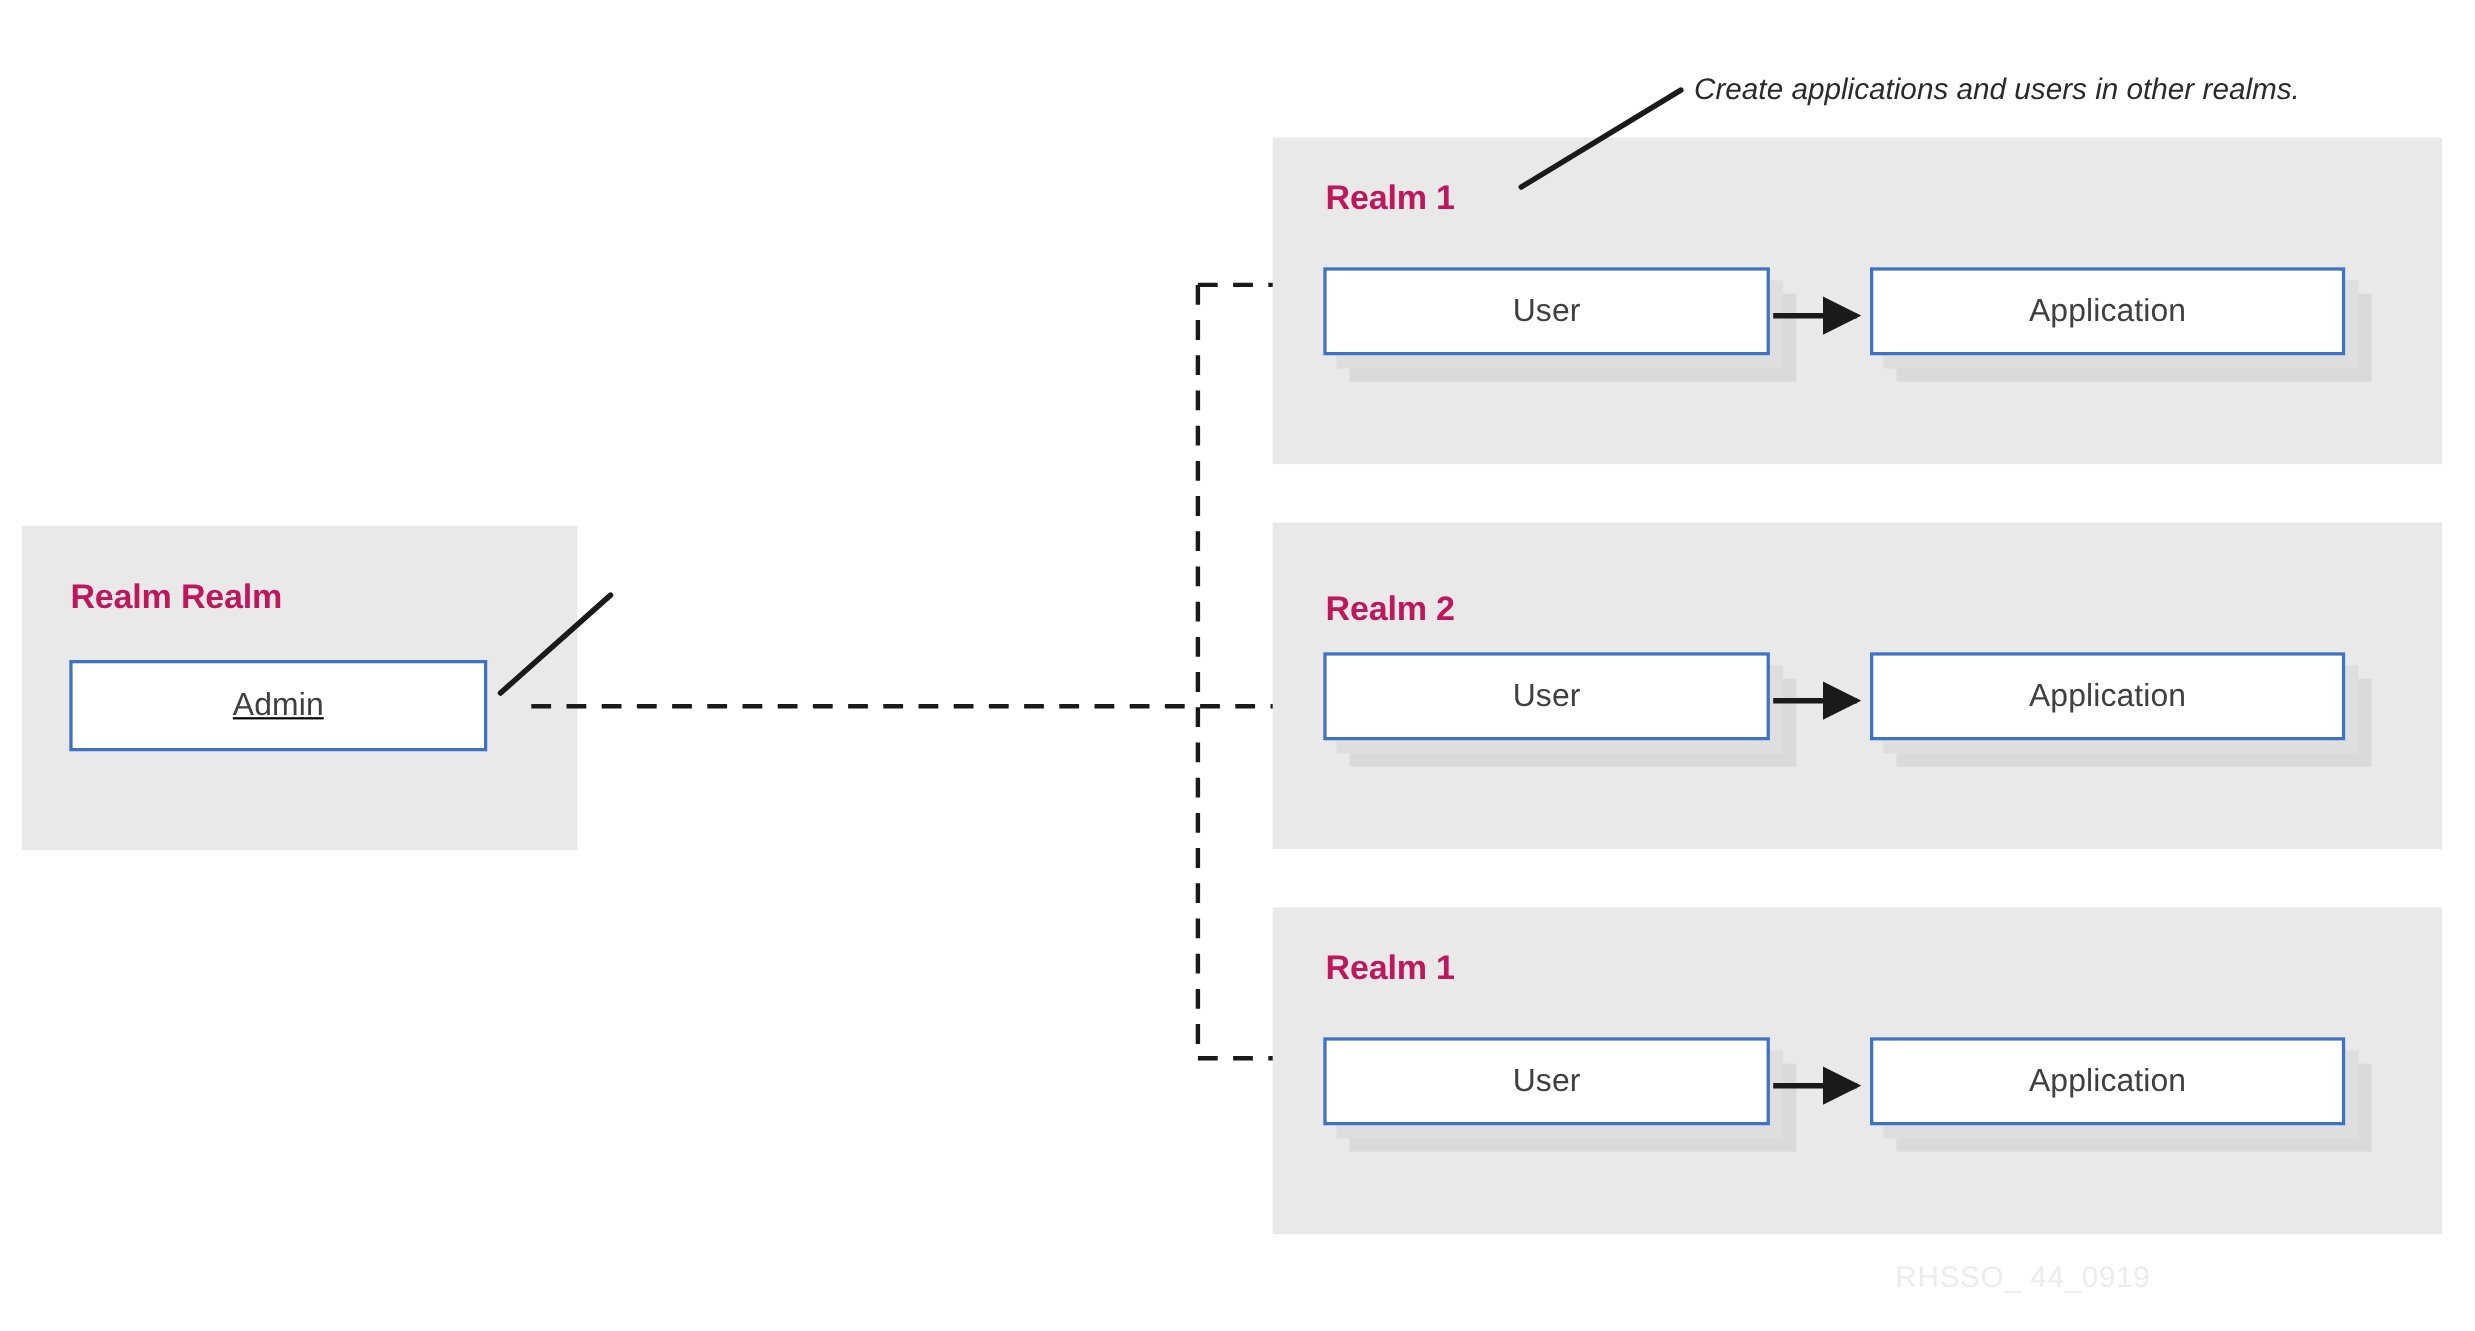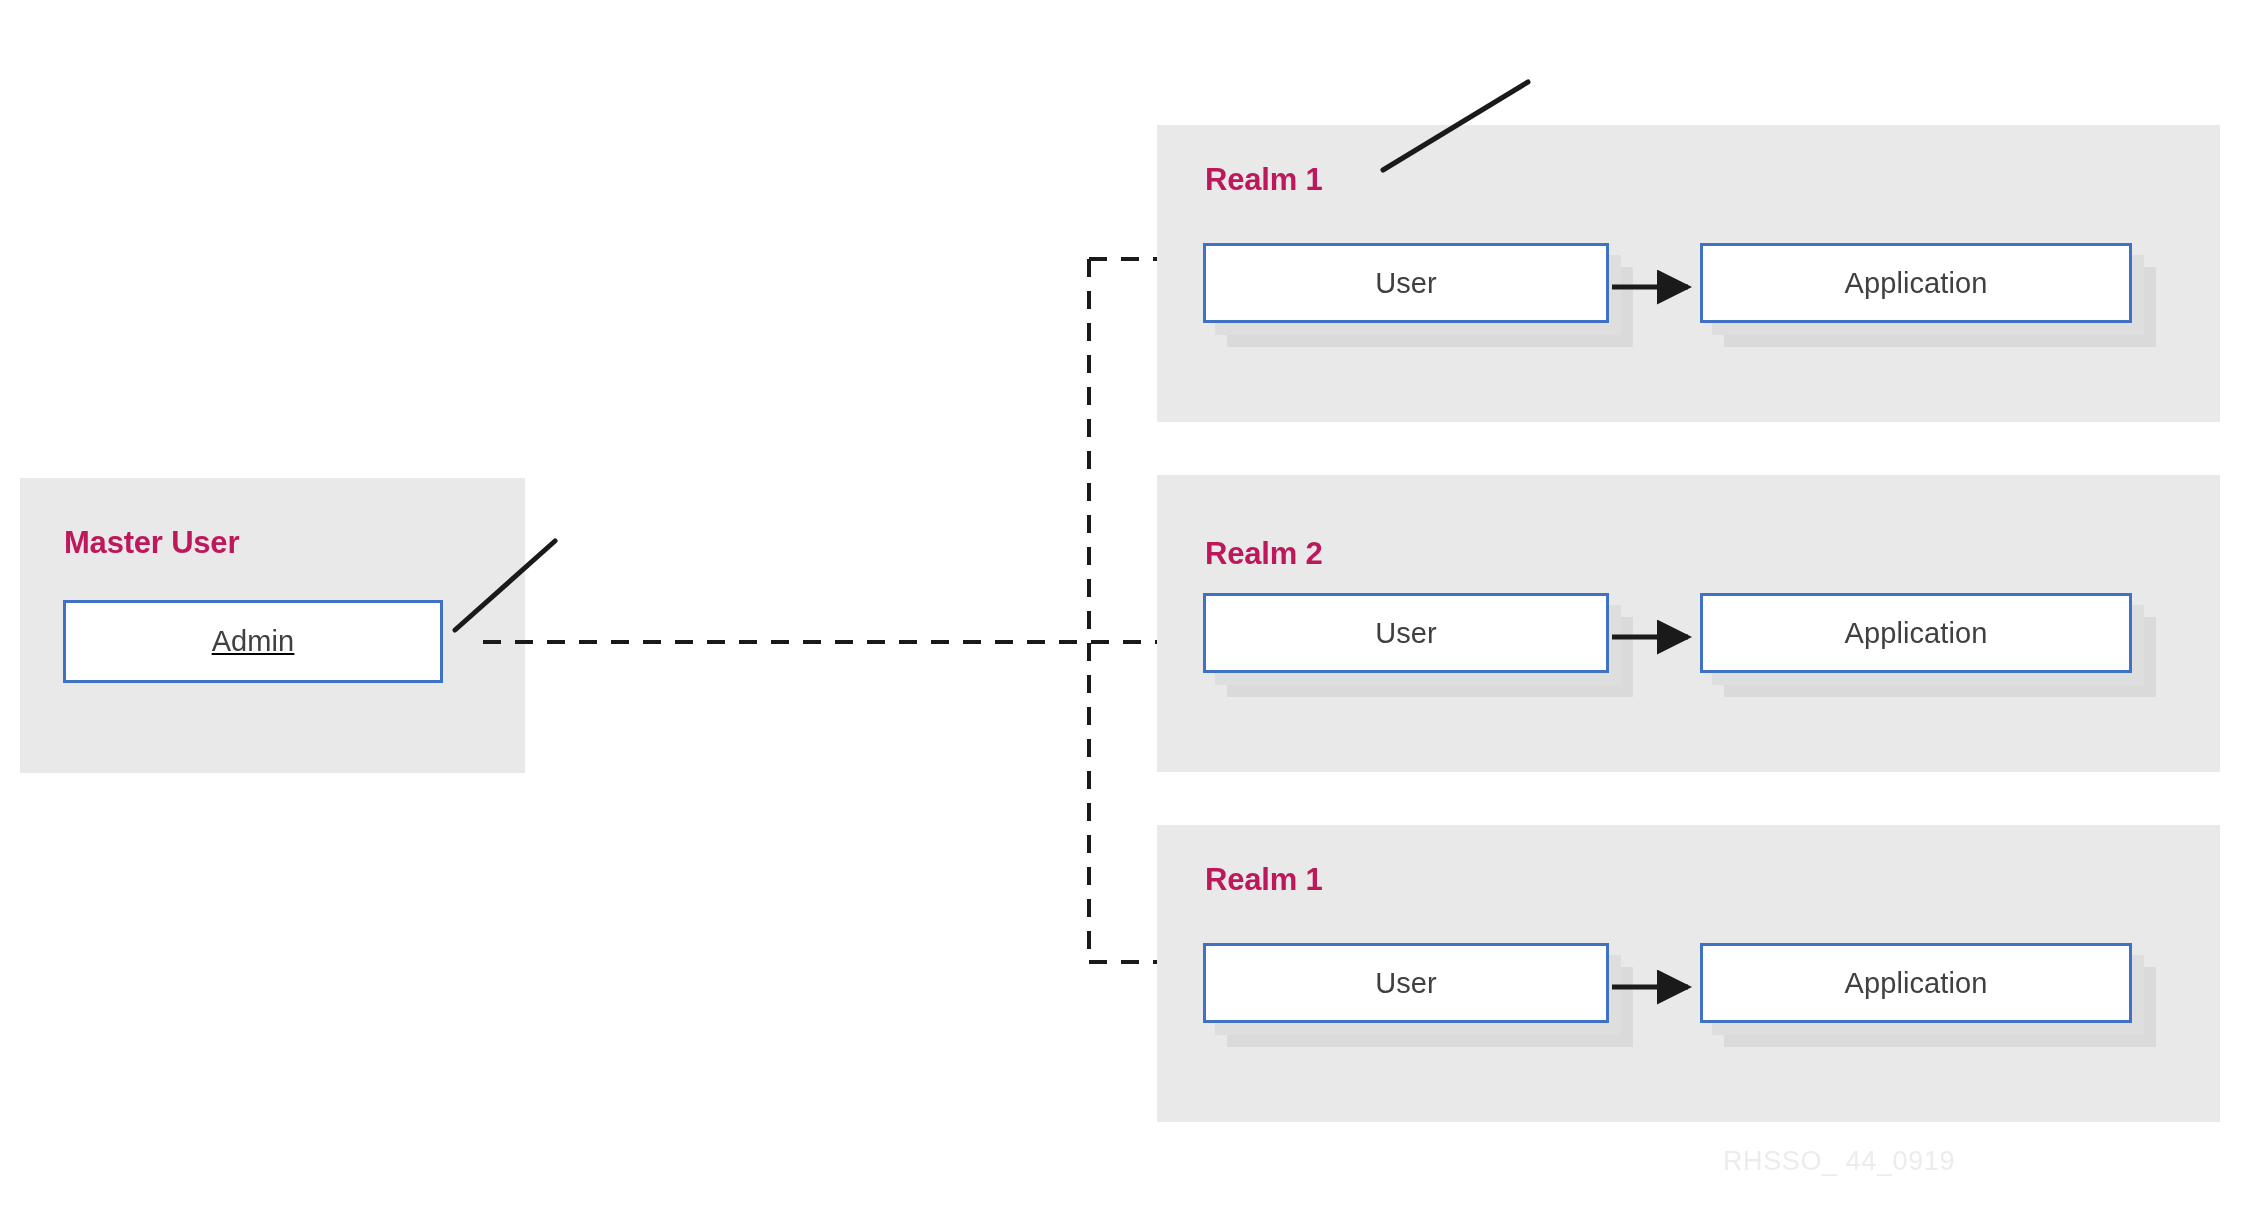--- a/index.html
+++ b/index.html
@@ -113,21 +113,21 @@
     height: 1210px;
     pointer-events: none;
   }
 </style>
 </head>
 <body>
 
 <div id="canvas">
 
   <div class="panel" style="left:20px; top:478px; width:505px; height:295px;"></div>
-  <div class="panel-title" style="left:64px; top:525px;">Master User</div>
+  <div class="panel-title" style="left:64px; top:525px;">Realm Realm</div>
   <div class="plain-card" style="left:63px; top:600px; width:380px; height:83px;text-decoration:underline;">
     <span class="card-label">Admin</span>
   </div>
 
   <div class="panel" style="left:1157px; top:125px; width:1063px; height:297px;"></div>
   <div class="panel-title" style="left:1205px; top:162px;">Realm 1</div>
 
   <div class="stack" style="left:1203px; top:243px; width:406px; height:80px;">
     <div class="layer layer-back2"></div>
     <div class="layer layer-back1"></div>
@@ -202,16 +202,17 @@
     <path d="M 1612 637 L 1688 637" stroke="#1a1a1a" stroke-width="5" fill="none" marker-end="url(#arrowhead)"></path>
 
     <path d="M 1612 987 L 1688 987" stroke="#1a1a1a" stroke-width="5" fill="none" marker-end="url(#arrowhead)"></path>
 
     <path d="M 455 630 L 555 541" stroke="#1a1a1a" stroke-width="5" fill="none" stroke-linecap="round"></path>
 
     <path d="M 1383 170 L 1528 82" stroke="#1a1a1a" stroke-width="5" fill="none" stroke-linecap="round"></path>
   </svg>
 
 
+  <div class="annotation" style="left:1540px; top:64px; width:680px;">Create applications and users in other realms.</div>
 
   <div class="watermark" style="left:1723px; top:1146px;">RHSSO_ 44_0919</div>
 
 </div>
 
 </body></html>

